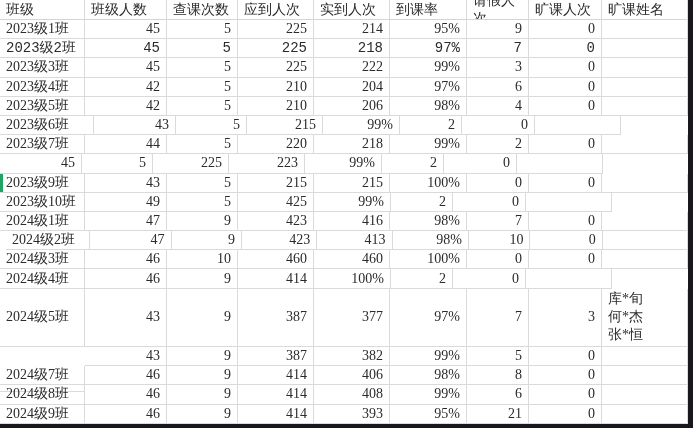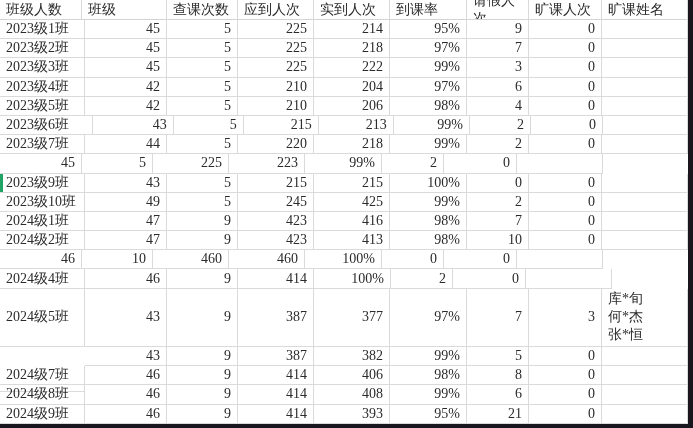--- a/index.html
+++ b/index.html
@@ -35,42 +35,42 @@
     width: 3px;
     z-index: 2;
   }
 </style>
 </head>
 <body>
 
 <div class="frame">
   <div>
       <div class="row" style="height: 20px;">
+        <div class="cell hcell" style="width: 85px; justify-content: flex-start;">班级</div>
         <div class="cell hcell" style="width: 82px; justify-content: flex-start;">班级人数</div>
-        <div class="cell hcell" style="width: 85px; justify-content: flex-start;">班级</div>
         <div class="cell hcell" style="width: 71px; justify-content: flex-start;">查课次数</div>
         <div class="cell hcell" style="width: 76px; justify-content: flex-start;">应到人次</div>
         <div class="cell hcell" style="width: 76px; justify-content: flex-start;">实到人次</div>
         <div class="cell hcell" style="width: 77px; justify-content: flex-start;">到课率</div>
         <div class="cell hcell" style="width: 62px; justify-content: flex-start;">请假人次</div>
         <div class="cell hcell" style="width: 73px; justify-content: flex-start;">旷课人次</div>
         <div class="cell hcell" style="width: 86px; justify-content: flex-start;">旷课姓名</div>
       </div>
       <div class="row" style="height: 19.2px;">
         <div class="cell" style="width: 85px; justify-content: flex-start;">2023级1班</div>
         <div class="cell" style="width: 82px; justify-content: flex-end;">45</div>
         <div class="cell" style="width: 71px; justify-content: flex-end;">5</div>
         <div class="cell" style="width: 76px; justify-content: flex-end;">225</div>
         <div class="cell" style="width: 76px; justify-content: flex-end;">214</div>
         <div class="cell" style="width: 77px; justify-content: flex-end;">95%</div>
         <div class="cell" style="width: 62px; justify-content: flex-end;">9</div>
         <div class="cell" style="width: 73px; justify-content: flex-end;">0</div>
         <div class="cell" style="width: 86px; justify-content: flex-start;"></div>
       </div>
-      <div class="row" style="height: 19.2px;">
+      <div class="row" style="height: 19.2px; font-family: Liberation Mono, monospace;">
         <div class="cell" style="width: 85px; justify-content: flex-start;">2023级2班</div>
         <div class="cell" style="width: 82px; justify-content: flex-end;">45</div>
         <div class="cell" style="width: 71px; justify-content: flex-end;">5</div>
         <div class="cell" style="width: 76px; justify-content: flex-end;">225</div>
         <div class="cell" style="width: 76px; justify-content: flex-end;">218</div>
         <div class="cell" style="width: 77px; justify-content: flex-end;">97%</div>
         <div class="cell" style="width: 62px; justify-content: flex-end;">7</div>
         <div class="cell" style="width: 73px; justify-content: flex-end;">0</div>
         <div class="cell" style="width: 86px; justify-content: flex-start;"></div>
       </div>
@@ -105,21 +105,20 @@
         <div class="cell" style="width: 77px; justify-content: flex-end;">98%</div>
         <div class="cell" style="width: 62px; justify-content: flex-end;">4</div>
         <div class="cell" style="width: 73px; justify-content: flex-end;">0</div>
         <div class="cell" style="width: 86px; justify-content: flex-start;"></div>
       </div>
       <div class="row" style="height: 19.2px;">
         <div class="cell" style="width: 94px; justify-content: flex-start;">2023级6班</div>
         <div class="cell" style="width: 82px; justify-content: flex-end;">43</div>
         <div class="cell" style="width: 71px; justify-content: flex-end;">5</div>
         <div class="cell" style="width: 76px; justify-content: flex-end;">215</div>
-        <div class="cell" style="width: 76px; justify-content: flex-end;">213</div>
         <div class="cell" style="width: 77px; justify-content: flex-end;">99%</div>
         <div class="cell" style="width: 62px; justify-content: flex-end;">2</div>
         <div class="cell" style="width: 73px; justify-content: flex-end;">0</div>
         <div class="cell" style="width: 86px; justify-content: flex-start;"></div>
       </div>
       <div class="row" style="height: 19.2px;">
         <div class="cell" style="width: 85px; justify-content: flex-start;">2023级7班</div>
         <div class="cell" style="width: 82px; justify-content: flex-end;">44</div>
         <div class="cell" style="width: 71px; justify-content: flex-end;">5</div>
         <div class="cell" style="width: 76px; justify-content: flex-end;">220</div>
@@ -148,50 +147,50 @@
         <div class="cell" style="width: 76px; justify-content: flex-end;">215</div>
         <div class="cell" style="width: 77px; justify-content: flex-end;">100%</div>
         <div class="cell" style="width: 62px; justify-content: flex-end;">0</div>
         <div class="cell" style="width: 73px; justify-content: flex-end;">0</div>
         <div class="cell" style="width: 86px; justify-content: flex-start;"></div>
       </div>
       <div class="row" style="height: 19.2px;">
         <div class="cell" style="width: 85px; justify-content: flex-start;">2023级10班</div>
         <div class="cell" style="width: 82px; justify-content: flex-end;">49</div>
         <div class="cell" style="width: 71px; justify-content: flex-end;">5</div>
-        <div class="cell" style="width: 76px; justify-content: flex-end;">245</div>
         <div class="cell" style="width: 76px; justify-content: flex-end;">425</div>
         <div class="cell" style="width: 77px; justify-content: flex-end;">99%</div>
         <div class="cell" style="width: 62px; justify-content: flex-end;">2</div>
         <div class="cell" style="width: 73px; justify-content: flex-end;">0</div>
         <div class="cell" style="width: 86px; justify-content: flex-start;"></div>
       </div>
       <div class="row" style="height: 19.2px;">
         <div class="cell" style="width: 85px; justify-content: flex-start;">2024级1班</div>
         <div class="cell" style="width: 82px; justify-content: flex-end;">47</div>
         <div class="cell" style="width: 71px; justify-content: flex-end;">9</div>
         <div class="cell" style="width: 76px; justify-content: flex-end;">423</div>
         <div class="cell" style="width: 76px; justify-content: flex-end;">416</div>
         <div class="cell" style="width: 77px; justify-content: flex-end;">98%</div>
         <div class="cell" style="width: 62px; justify-content: flex-end;">7</div>
         <div class="cell" style="width: 73px; justify-content: flex-end;">0</div>
         <div class="cell" style="width: 86px; justify-content: flex-start;"></div>
       </div>
-      <div class="row" style="height: 19.2px;">
+      <div class="row" style="height: 19.2px; padding-left: 6px;">
         <div class="cell" style="width: 85px; justify-content: flex-start;">2024级2班</div>
         <div class="cell" style="width: 82px; justify-content: flex-end;">47</div>
         <div class="cell" style="width: 71px; justify-content: flex-end;">9</div>
         <div class="cell" style="width: 76px; justify-content: flex-end;">423</div>
         <div class="cell" style="width: 76px; justify-content: flex-end;">413</div>
         <div class="cell" style="width: 77px; justify-content: flex-end;">98%</div>
         <div class="cell" style="width: 62px; justify-content: flex-end;">10</div>
         <div class="cell" style="width: 73px; justify-content: flex-end;">0</div>
         <div class="cell" style="width: 86px; justify-content: flex-start;"></div>
       </div>
       <div class="row" style="height: 19.2px;">
+        <div class="cell" style="width: 85px; justify-content: flex-start;">2024级3班</div>
         <div class="cell" style="width: 82px; justify-content: flex-end;">46</div>
         <div class="cell" style="width: 71px; justify-content: flex-end;">10</div>
         <div class="cell" style="width: 76px; justify-content: flex-end;">460</div>
         <div class="cell" style="width: 76px; justify-content: flex-end;">460</div>
         <div class="cell" style="width: 77px; justify-content: flex-end;">100%</div>
         <div class="cell" style="width: 62px; justify-content: flex-end;">0</div>
         <div class="cell" style="width: 73px; justify-content: flex-end;">0</div>
         <div class="cell" style="width: 86px; justify-content: flex-start;"></div>
       </div>
       <div class="row" style="height: 19.2px;">

